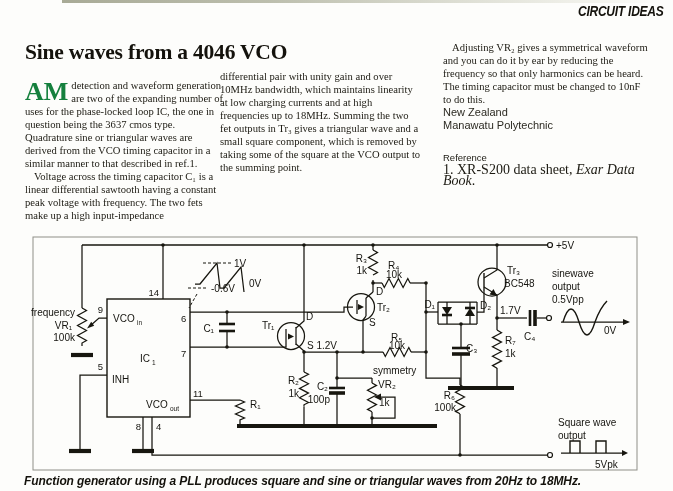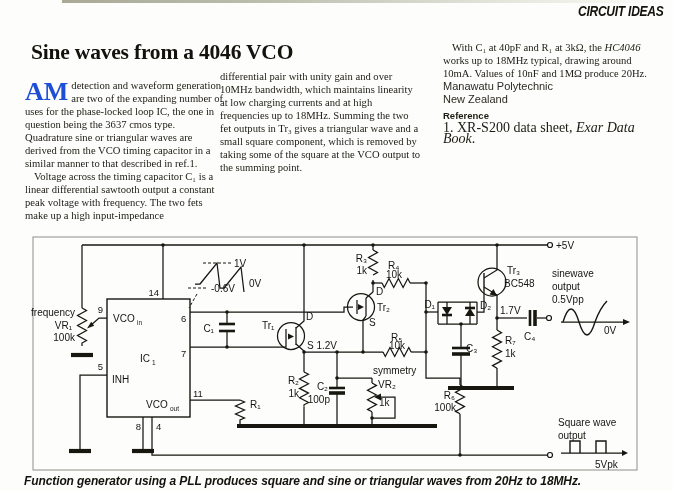--- a/index.html
+++ b/index.html
@@ -3,32 +3,32 @@
 <meta charset="utf-8">
 <style>
   html,body{margin:0;padding:0;}
   body{width:673px;height:491px;background:#fdfdfb;position:relative;overflow:hidden;
        font-family:"Liberation Serif","DejaVu Serif",serif;color:#1c1a12;}
   .top-strip{position:absolute;left:62px;top:0;width:600px;height:3px;
        background:linear-gradient(to right,#a8aa96,#bdbfae 35%,#dcddd2 65%,#f4f4ee 90%,#fdfdfb);}
   .hdr{position:absolute;top:3px;right:9px;font-family:"Liberation Sans","DejaVu Sans",sans-serif;
        font-weight:bold;font-style:italic;font-size:14px;letter-spacing:-0.3px;
        transform:scaleX(.86);transform-origin:100% 50%;white-space:nowrap;color:#14120c;}
-  .title{position:absolute;left:31px;top:40px;margin:0;font-size:21.5px;font-weight:bold;
+  .title{position:absolute;left:25px;top:40px;margin:0;font-size:21.5px;font-weight:bold;
        letter-spacing:-0.2px;color:#14120c;}
   .col{position:absolute;font-size:10.6px;line-height:13px;text-align:left;}
   .col p{margin:0;}
   .col p.ind{text-indent:9px;}
   .col1{left:25px;top:79px;width:200px;}
   .col2{left:220px;top:70px;width:202px;}
   .col3{left:443px;top:41px;width:206px;}
-  .dropcap{float:left;font-size:26px;line-height:21px;font-weight:bold;padding:2px 3px 0 0;color:#1d4ed8;}
+  .dropcap{float:left;font-size:26px;line-height:21px;font-weight:bold;padding:2px 3px 0 0;color:#15803d;}
   .author{font-family:"Liberation Sans","DejaVu Sans",sans-serif;font-weight:bold;font-size:11px;margin-top:3px;}
   .affil{font-family:"Liberation Sans","DejaVu Sans",sans-serif;font-size:11px;line-height:12.5px;color:#2c2a22;}
-  .refhead{font-family:"Liberation Sans","DejaVu Sans",sans-serif;font-weight:bold;font-size:9.5px;margin-top:4px;}
+  .refhead{font-family:"Liberation Sans","DejaVu Sans",sans-serif;font-weight:normal;font-size:9.5px;margin-top:20px;}
   .refline{font-size:14px;line-height:11px;}
   .it{font-style:italic;}
   .caption{position:absolute;left:24px;top:474px;width:630px;
        font-family:"Liberation Sans","DejaVu Sans",sans-serif;font-weight:bold;font-style:italic;
        font-size:12px;letter-spacing:-0.1px;color:#14120c;}
   svg.schematic{position:absolute;left:0;top:0;}
   .w{stroke:#17160f;stroke-width:1.25;fill:none;}
   .w2{stroke:#17160f;stroke-width:1.4;fill:none;}
   .plate{stroke:#17160f;stroke-width:2.6;fill:none;}
   .plate2{stroke:#17160f;stroke-width:3.6;fill:none;}
@@ -43,31 +43,31 @@
 </style>
 </head>
 <body>
 
 <div class="top-strip"></div>
 <div class="hdr">CIRCUIT IDEAS</div>
 <h1 class="title">Sine waves from a 4046 VCO</h1>
 
 <div class="col col1">
   <p><span class="dropcap">AM</span><span>detection and waveform generation are two of the expanding number of uses for the phase-locked loop IC, the one in question being the 3637 cmos type. Quadrature sine or triangular waves are derived from the VCO timing capacitor in a similar manner to that described in ref.1.</span></p>
-  <p class="ind">Voltage across the timing capacitor C₁ is a linear differential sawtooth output a constant peak voltage with frequency. The two fets make up a high input-impedance</p>
+  <p class="ind">Voltage across the timing capacitor C₁ is a linear differential sawtooth having a constant peak voltage with frequency. The two fets make up a high input-impedance</p>
 </div>
 
 <div class="col col2">
   <p>differential pair with unity gain and over 10MHz bandwidth, which maintains linearity at low charging currents and at high frequencies up to 18MHz. Summing the two fet outputs in Tr₃ gives a triangular wave and a small square component, which is removed by taking some of the square at the VCO output to the summing point.</p>
 </div>
 
 <div class="col col3">
-  <p class="ind"><span>With C₁ at 40pF and R₁ at 3kΩ, the </span><span class="it">HC4046</span><span> works up to 18MHz typical, drawing around 10mA. Values of 10nF and 1MΩ produce 20Hz.</span></p>
+  <p class="ind">Adjusting VR₂ gives a symmetrical waveform and you can do it by ear by reducing the frequency so that only harmonics can be heard. The timing capacitor must be changed to 10nF to do this.</p>
+  <div class="affil">New Zealand</div>
   <div class="affil">Manawatu Polytechnic</div>
-  <div class="affil">New Zealand</div>
   <div class="refhead">Reference</div>
   <div class="refline"><span>1. XR-S200 data sheet, </span><span class="it">Exar Data Book</span><span>.</span></div>
 </div>
 
 <svg class="schematic" width="673" height="491" viewBox="0 0 673 491">
   <rect class="frame" x="33" y="237" width="604" height="233"></rect>
 
   <g>
     <path class="w2" d="M82 245 H547"></path>
     <circle class="term" cx="550" cy="245" r="2.5"></circle>

